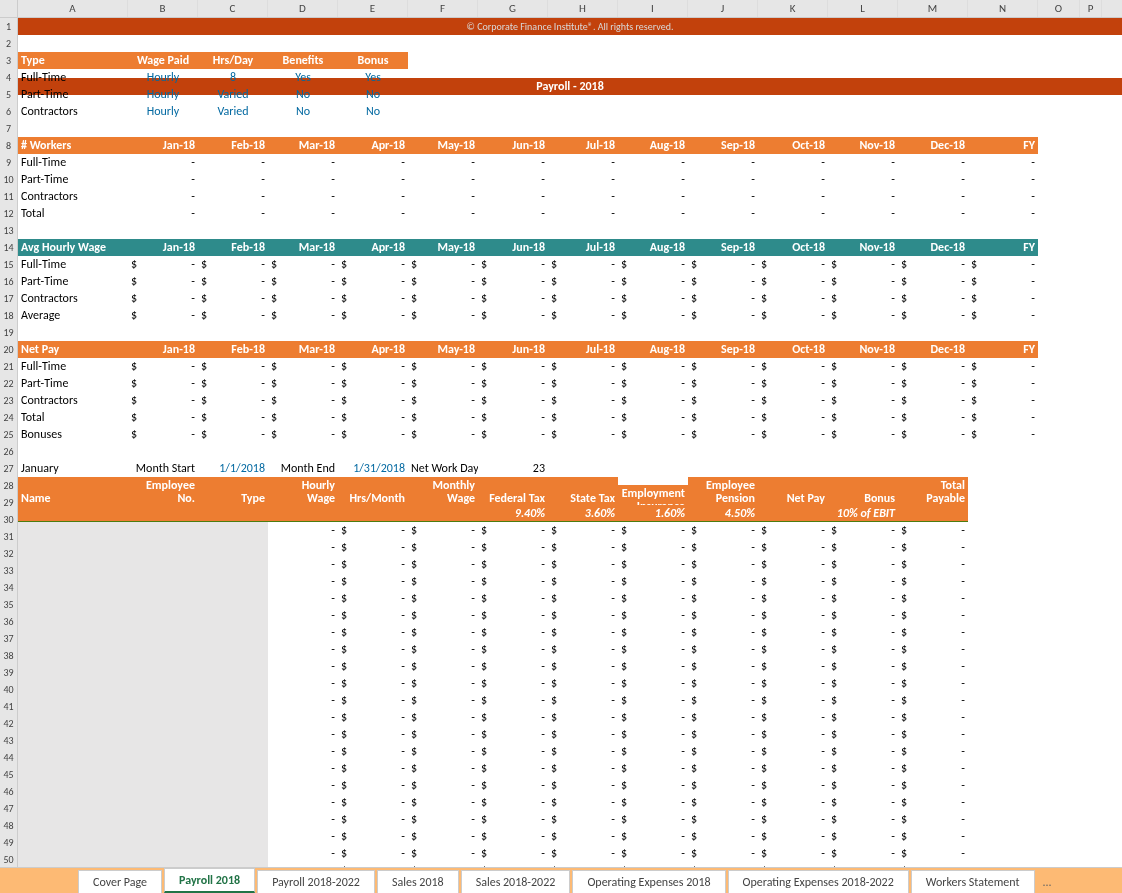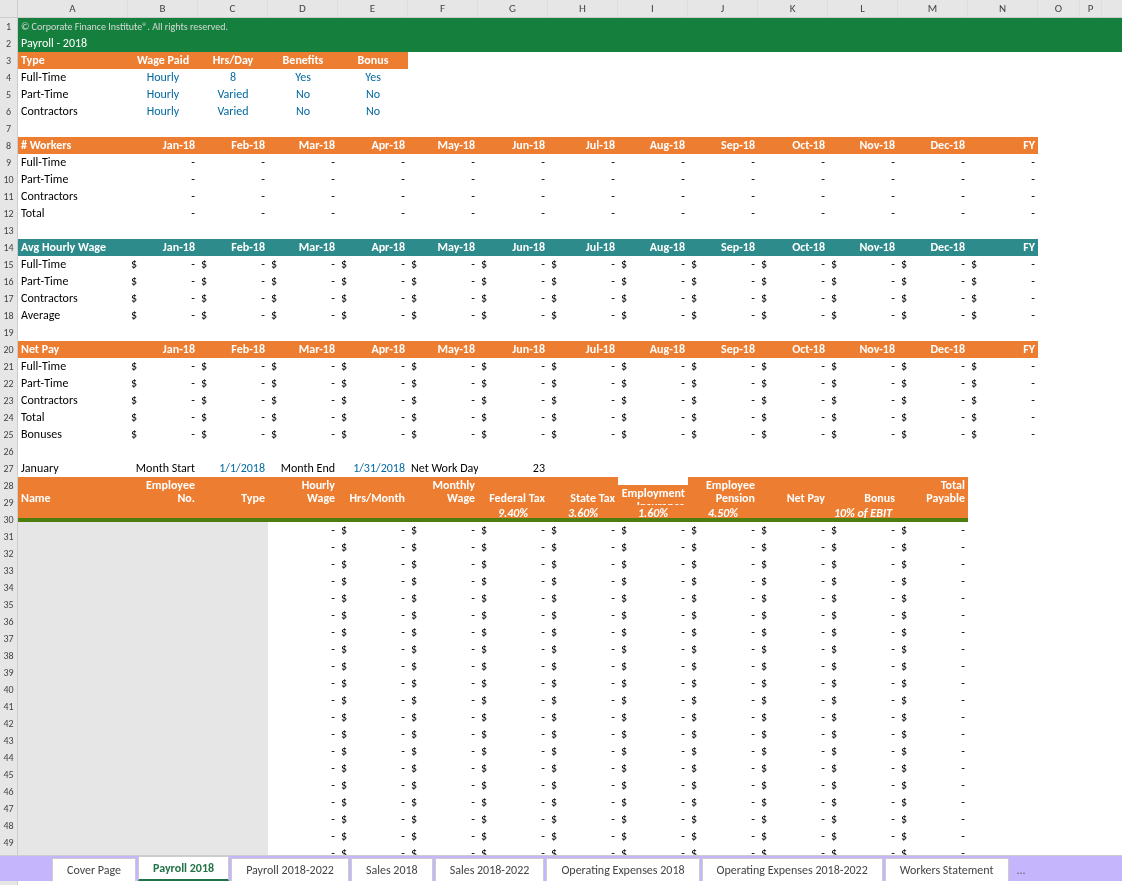--- a/index.html
+++ b/index.html
@@ -7,41 +7,41 @@
   .sheet{position:relative;width:1122px;}
   .col-letters{display:flex;height:18px;background:#e6e6e6;border-bottom:1px solid #ccc;}
   .rownum-spacer{width:18px;flex:none;border-right:1px solid #ccc;}
   .col-letter{flex:none;text-align:center;font-size:11px;color:#444;border-right:1px solid #ddd;line-height:18px;}
   .body{display:flex;}
   .rownums{width:18px;flex:none;background:#e6e6e6;border-right:1px solid #ccc;}
   .rownum{height:17px;line-height:17px;text-align:center;font-size:10px;color:#444;}
   .grid{flex:1;}
   .row{display:flex;height:17px;}
   .cell{flex:none;height:17px;line-height:17px;padding:0 3px;overflow:hidden;white-space:nowrap;}
-  .navy{background:#15803d;color:#fff;}
+  .navy{background:#c2410c;color:#fff;text-align:center;}
   .orange{background:#ed7d31;color:#fff;font-weight:bold;}
   .teal{background:#2e8b8b;color:#fff;font-weight:bold;}
   .greybg{background:#e7e6e6;}
-  .title{font-weight:normal;color:#fff;}
+  .title{font-weight:bold;color:#fff;margin-top:43px;}
   .copy{color:#d9d9d9;font-size:10px;}
   .blue{color:#0369a1;}
   .bold{font-weight:normal;}
   .italic{font-style:italic;}
   .ta-l{text-align:left;}
   .ta-c{text-align:center;}
   .ta-r{text-align:right;}
-  .underline{border-bottom:4px solid #4d7c0f;text-align:center;}
+  .underline{border-bottom:1px solid #4d7c0f;}
   
   .wA{width:110px;} .wB{width:70px;} .wC{width:70px;} .wD{width:70px;} .wE{width:70px;}
   .wF{width:70px;} .wG{width:70px;} .wH{width:70px;} .wI{width:70px;} .wJ{width:70px;}
   .wK{width:70px;} .wL{width:70px;} .wM{width:70px;} .wN{width:70px;} .wO{width:42px;}
   .wP{width:22px;}
   .dash{display:flex;justify-content:space-between;}
   .dash .d{color:#000;}
-  .tabs{position:fixed;bottom:12px;left:0;width:1122px;height:26px;background:#c4b5fd;border-top:1px solid #ccc;display:flex;align-items:flex-end;padding-left:52px;font-size:12px;}
+  .tabs{position:fixed;bottom:0;left:0;width:1122px;height:26px;background:#fdba74;border-top:1px solid #ccc;display:flex;align-items:flex-end;padding-left:78px;font-size:12px;}
   .tab{padding:4px 14px;border:1px solid #ccc;border-bottom:none;margin-right:2px;background:#fff;color:#444;cursor:pointer;border-radius:0;}
   .tab.active{background:#fff;color:#217346;font-weight:bold;border-bottom:2px solid #217346;}
   .tab-more{padding:4px 6px;color:#666;}
   .content-area{padding-bottom:30px;}
 </style>
 </head>
 <body>
 
 <div class="sheet content-area">
 

